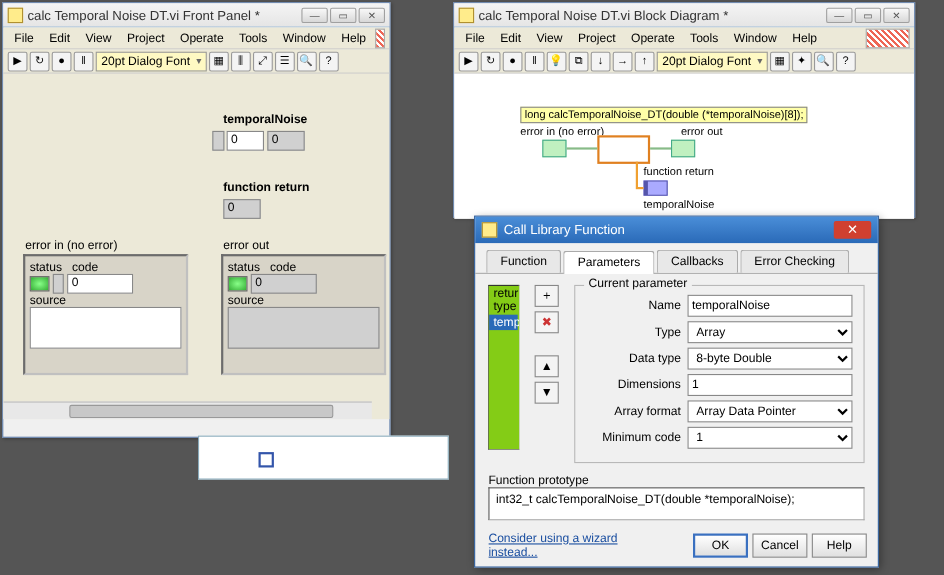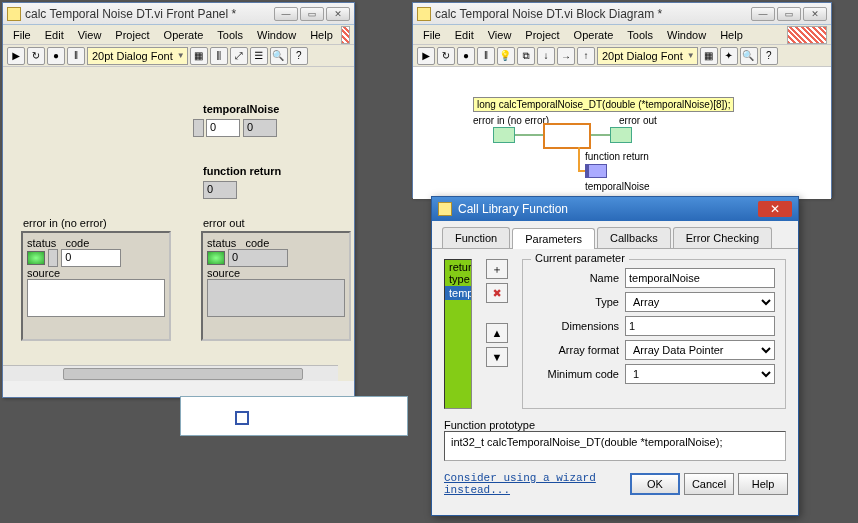--- a/index.html
+++ b/index.html
@@ -61,21 +61,21 @@
 
   .paramgroup { border: 1px solid #b8b8b8; padding: 8px 10px; flex: 1; position: relative; }
   .paramgroup .legend { position: absolute; top: -8px; left: 8px; background: #f0f0f0; padding: 0 4px; font-size: 11px; }
   .row { display: flex; align-items: center; margin-bottom: 4px; }
   .row label { width: 86px; text-align: right; margin-right: 6px; }
   .row input[type=text], .row select { flex: 1; height: 20px; border: 1px solid #888; background: #fff; padding: 0 3px; font-size: 11px; }
   .row input[type=checkbox] { width: 14px; height: 14px; }
 
   .proto { margin: 6px 12px; }
   .proto .pbox { border: 1px inset #aaa; background: #fff; padding: 4px 6px; height: 30px; font-size: 11px; }
-  .link { color: #1a4ea0; text-decoration: underline; cursor: pointer; margin: 4px 12px; display: inline-block; font-family: Liberation Mono, monospace; }
+  .link { color: #1a4ea0; text-decoration: underline; cursor: pointer; margin: 4px 12px; display: inline-block; }
 
   .dlgfoot { display: flex; justify-content: flex-end; gap: 4px; padding: 6px 10px; }
   .btn { width: 50px; height: 22px; border: 1px solid #888; background: linear-gradient(#fff,#e0e0e0); cursor: pointer; font-size: 11px; }
 
   .hscroll { position: absolute; bottom: 0; left: 0; right: 16px; height: 16px; background: #e8e8e8; border-top: 1px solid #bbb; }
   .hscroll .thumb { position: absolute; height: 12px; top: 2px; background: #c8c8c8; border: 1px solid #999; border-radius: 2px; }
 </style>
 </head>
 <body>
 
@@ -237,20 +237,24 @@
       <div class="legend">Current parameter</div>
       <div class="row">
         <label>Name</label>
         <input type="text" value="temporalNoise" style="">
       </div>
       <div class="row">
         <label>Type</label>
         <select><option>Array</option></select>
       </div>
       <div class="row">
+        <label>Data type</label>
+        <select><option>8-byte Double</option></select>
+      </div>
+      <div class="row">
         <label>Dimensions</label>
         <input type="text" style="flex: 0 0 50px;" value="1">
         <span style="flex:1"></span>
       </div>
       <div class="row">
         <label>Array format</label>
         <select><option>Array Data Pointer</option></select>
       </div>
       <div class="row">
         <label>Minimum code</label>

